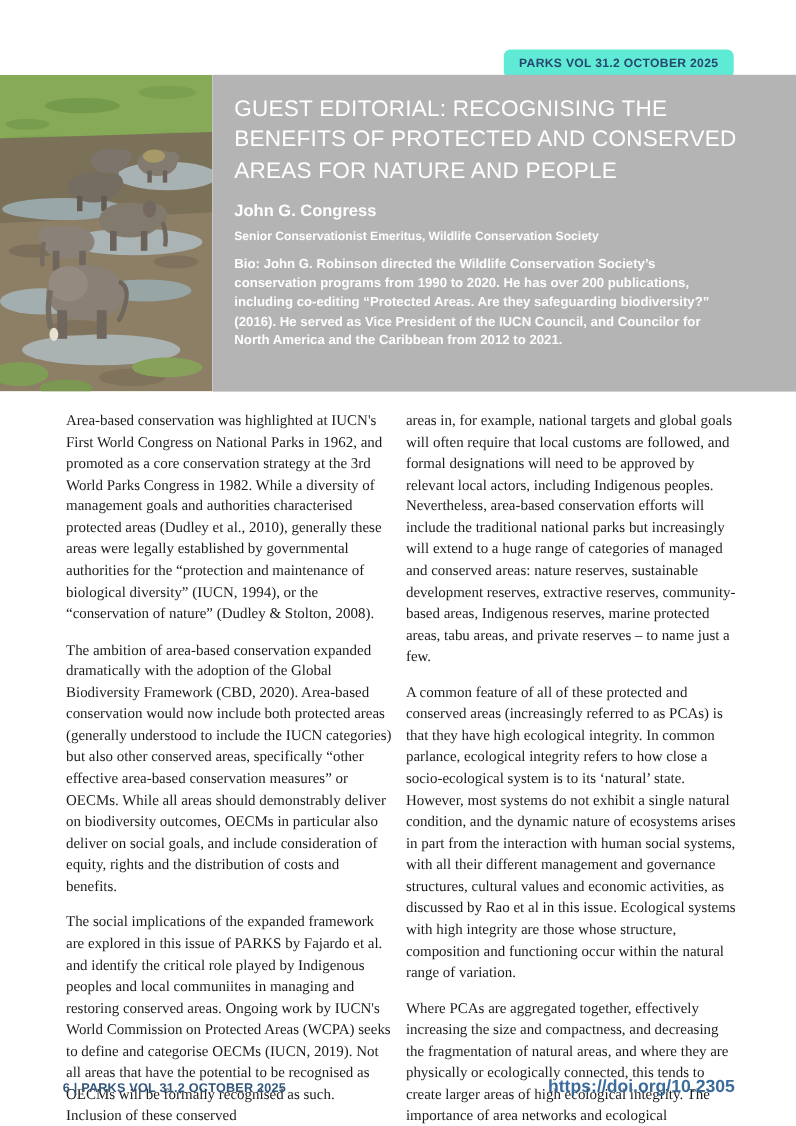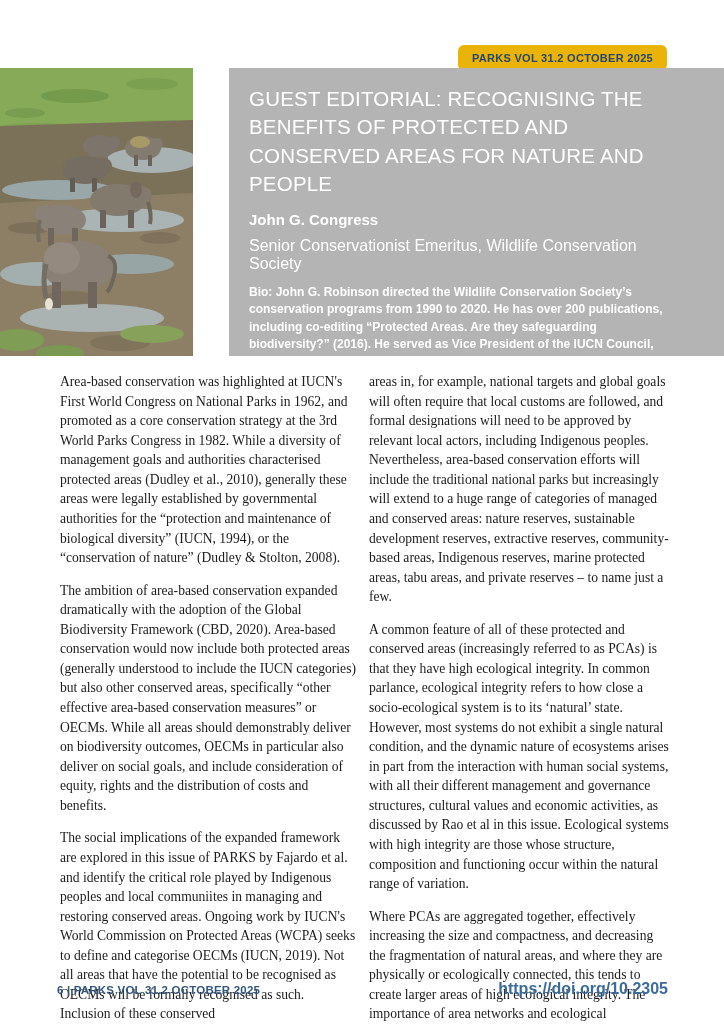--- a/index.html
+++ b/index.html
@@ -8,21 +8,21 @@
     width: 724px; height: 1024px;
     position: relative;
     font-family: "Liberation Sans", sans-serif;
     overflow: hidden;
   }
 
   
   .issue-badge {
     position: absolute;
     top: 45px; right: 57px;
-    background: #eab308;
+    background: #5eead4;
     color: #27476e;
     font-size: 11px;
     font-weight: 700;
     letter-spacing: 0.3px;
     padding: 7px 14px;
     border-radius: 6px;
   }
 
   
   .hero {
@@ -34,37 +34,36 @@
   .hero-photo {
     width: 193px; height: 288px;
     flex: 0 0 193px;
     overflow: hidden;
   }
   .hero-panel {
     flex: 1;
     background: #b4b4b4;
     color: #ffffff;
     padding: 17px 54px 14px 20px;
-    margin-left: 36px;
   }
   .hero-title {
     font-size: 20.5px;
     font-weight: 500;
     line-height: 1.38;
     letter-spacing: 0.2px;
   }
   .hero-author {
     margin-top: 13px;
     font-size: 15px;
     font-weight: 600;
   }
   .hero-affiliation {
     margin-top: 9px;
-    font-size: 16px;
-    font-weight: 400;
+    font-size: 11px;
+    font-weight: 700;
   }
   .hero-bio {
     margin-top: 11px;
     font-size: 12px;
     font-weight: 600;
     line-height: 1.44;
   }
 
   
   .article {

